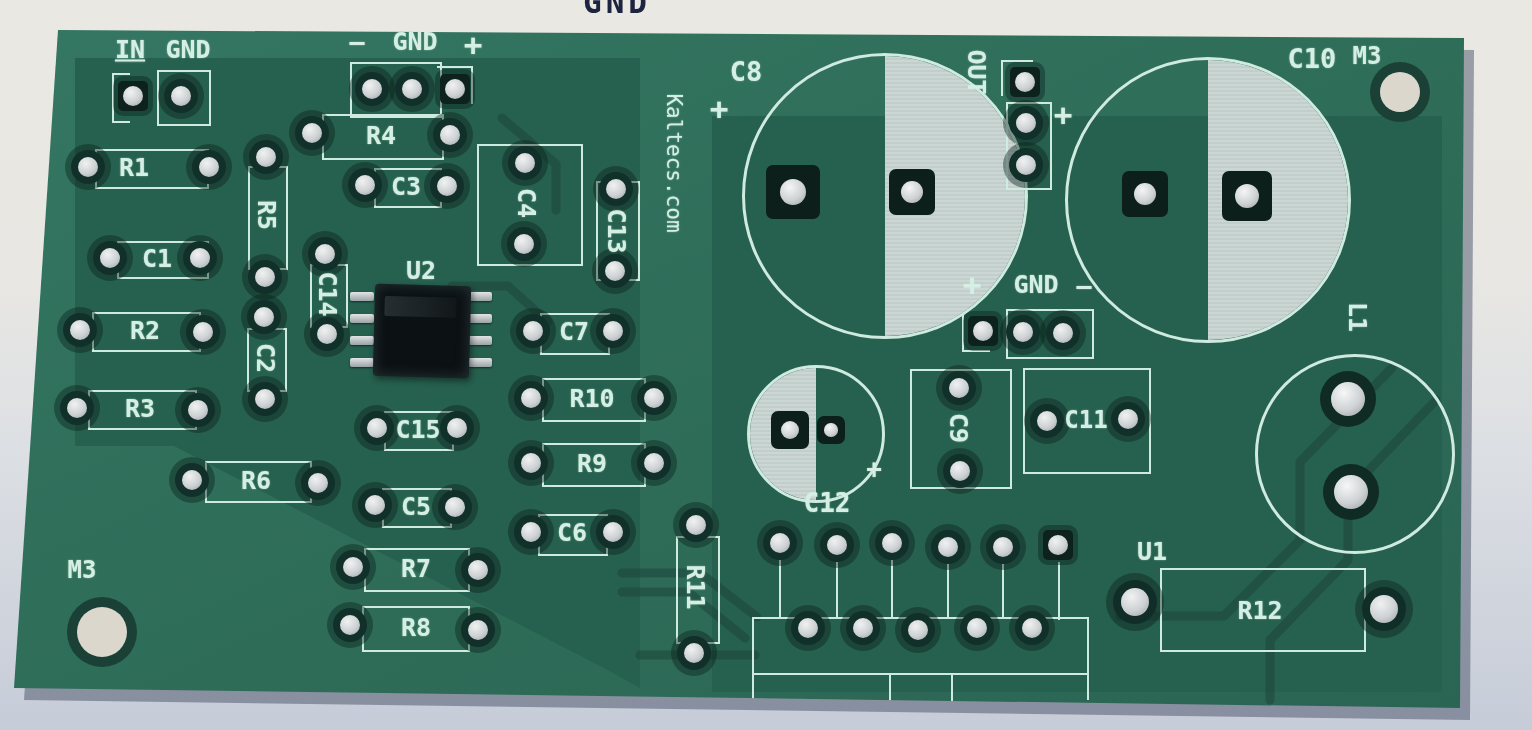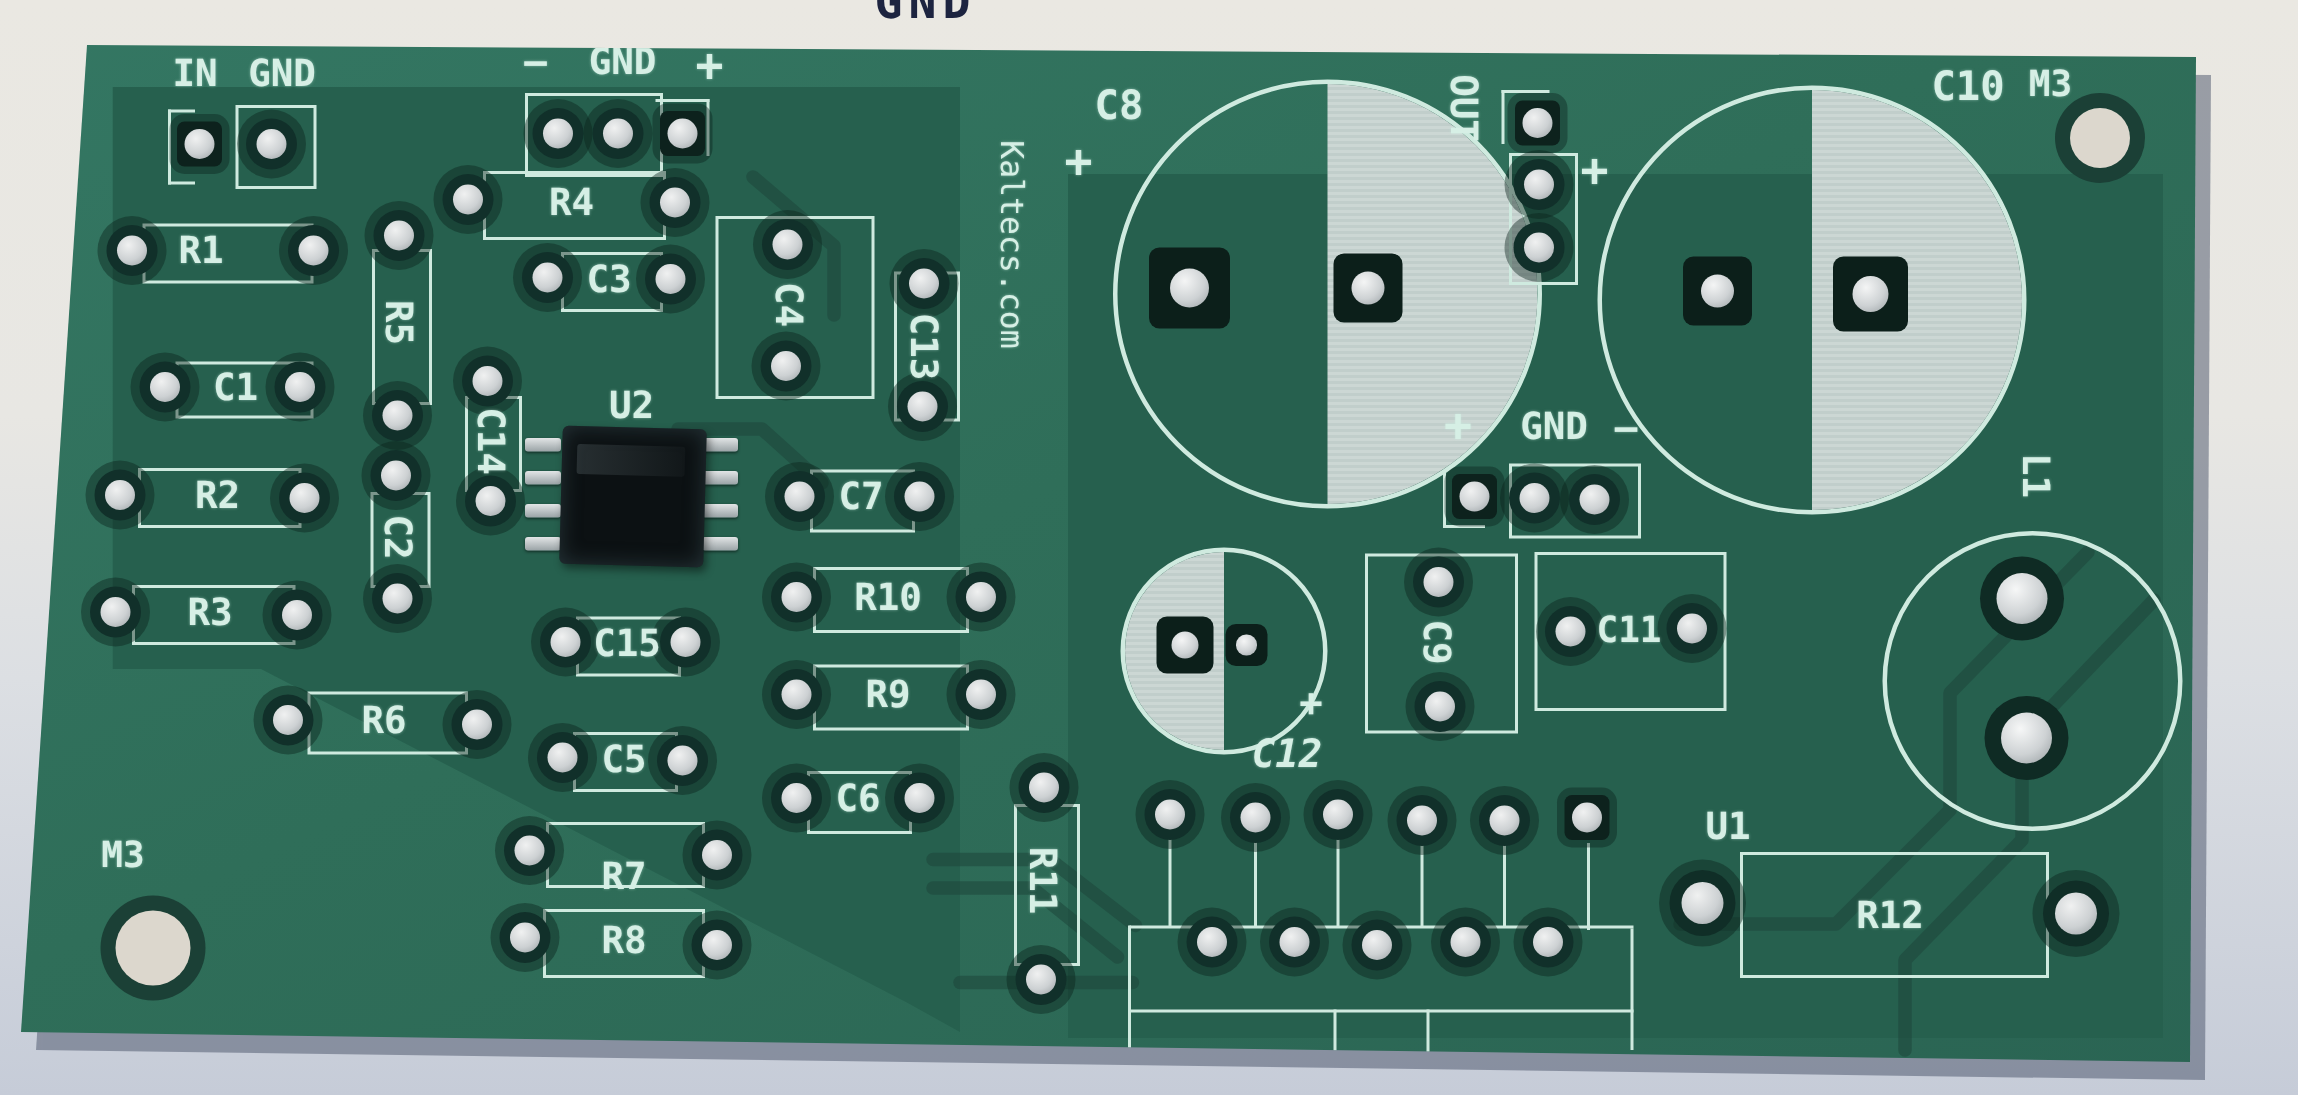--- a/index.html
+++ b/index.html
@@ -77,21 +77,21 @@
         <path d="M502,118 L556,164 L556,210"></path>
         <path d="M452,286 L508,286 L548,322"></path>
         <path d="M622,573 L700,573 L757,617"></path>
         <path d="M622,592 L688,592 L745,638"></path>
         <path d="M640,655 L755,655"></path>
         <path d="M1392,368 L1300,462 L1300,540 L1224,616 L1120,616"></path>
         <path d="M1436,400 L1348,492 L1348,560 L1270,640 L1270,700"></path>
       </g>
     </svg>
 
-    <span class="lbl" style="left:130px;top:49px;">IN</span>
+    <span class="lbl" style="left:130px;top:49px;text-decoration:underline;">IN</span>
     <span class="lbl" style="left:188px;top:49px;">GND</span>
     <div class="brk brk-l" style="left:112px;top:73px;width:16px;height:46px;"></div>
     <div class="padsq" style="left:118px;top:81px;"></div>
     <div class="box" style="left:157px;top:70px;width:50px;height:52px;"></div>
     <i class="pad" style="left:164px;top:79px;"></i>
 
     <span class="lbl" style="left:357px;top:41px;">–</span>
     <span class="lbl" style="left:415px;top:41px;">GND</span>
     <span class="lbl plus" style="left:473px;top:44px;">+</span>
     <div class="box" style="left:350px;top:62px;width:88px;height:52px;"></div>
@@ -177,21 +177,21 @@
     <span class="lbl" style="left:418px;top:429px;">C15</span>
 
     <div class="box" style="left:382px;top:488px;width:66px;height:36px;"></div>
     <i class="pad" style="left:358px;top:488px;"></i>
     <i class="pad" style="left:438px;top:490px;"></i>
     <span class="lbl" style="left:416px;top:506px;">C5</span>
 
     <div class="box" style="left:364px;top:548px;width:102px;height:40px;"></div>
     <i class="pad" style="left:336px;top:550px;"></i>
     <i class="pad" style="left:461px;top:553px;"></i>
-    <span class="lbl" style="left:416px;top:584px;">R7</span>
+    <span class="lbl" style="left:416px;top:568px;">R7</span>
 
     <div class="box" style="left:362px;top:606px;width:104px;height:42px;"></div>
     <i class="pad" style="left:333px;top:608px;"></i>
     <i class="pad" style="left:461px;top:613px;"></i>
     <span class="lbl" style="left:416px;top:627px;">R8</span>
 
     <div class="box" style="left:540px;top:313px;width:66px;height:38px;"></div>
     <i class="pad" style="left:516px;top:314px;"></i>
     <i class="pad" style="left:596px;top:314px;"></i>
     <span class="lbl" style="left:574px;top:331px;">C7</span>
@@ -254,21 +254,21 @@
     <div class="box" style="left:1006px;top:309px;width:84px;height:46px;"></div>
     <i class="pad" style="left:1006px;top:315px;"></i>
     <i class="pad" style="left:1046px;top:316px;"></i>
 
     <div class="cap" style="left:747px;top:365px;width:132px;height:132px;">
       <div class="half half-l"></div>
     </div>
     <div class="capsq" style="left:771px;top:411px;width:38px;height:38px;"></div>
     <div class="capsq" style="left:817px;top:416px;width:28px;height:28px;"></div>
     <span class="lbl plus" style="left:874px;top:469px;font-size:26px;">+</span>
-    <span class="lbl" style="left:858px;top:503px;font-size:26px;font-style:italic;">C12</span>
+    <span class="lbl" style="left:827px;top:503px;font-size:26px;">C12</span>
 
     <div class="box" style="left:910px;top:369px;width:98px;height:116px;"></div>
     <i class="pad" style="left:942px;top:371px;"></i>
     <i class="pad" style="left:943px;top:454px;"></i>
     <span class="lbl vlbl" style="left:958px;top:428px;">C9</span>
 
     <div class="box" style="left:1023px;top:368px;width:124px;height:102px;"></div>
     <i class="pad" style="left:1030px;top:404px;"></i>
     <i class="pad" style="left:1111px;top:402px;"></i>
     <span class="lbl" style="left:1086px;top:420px;font-size:24px;">C11</span>

